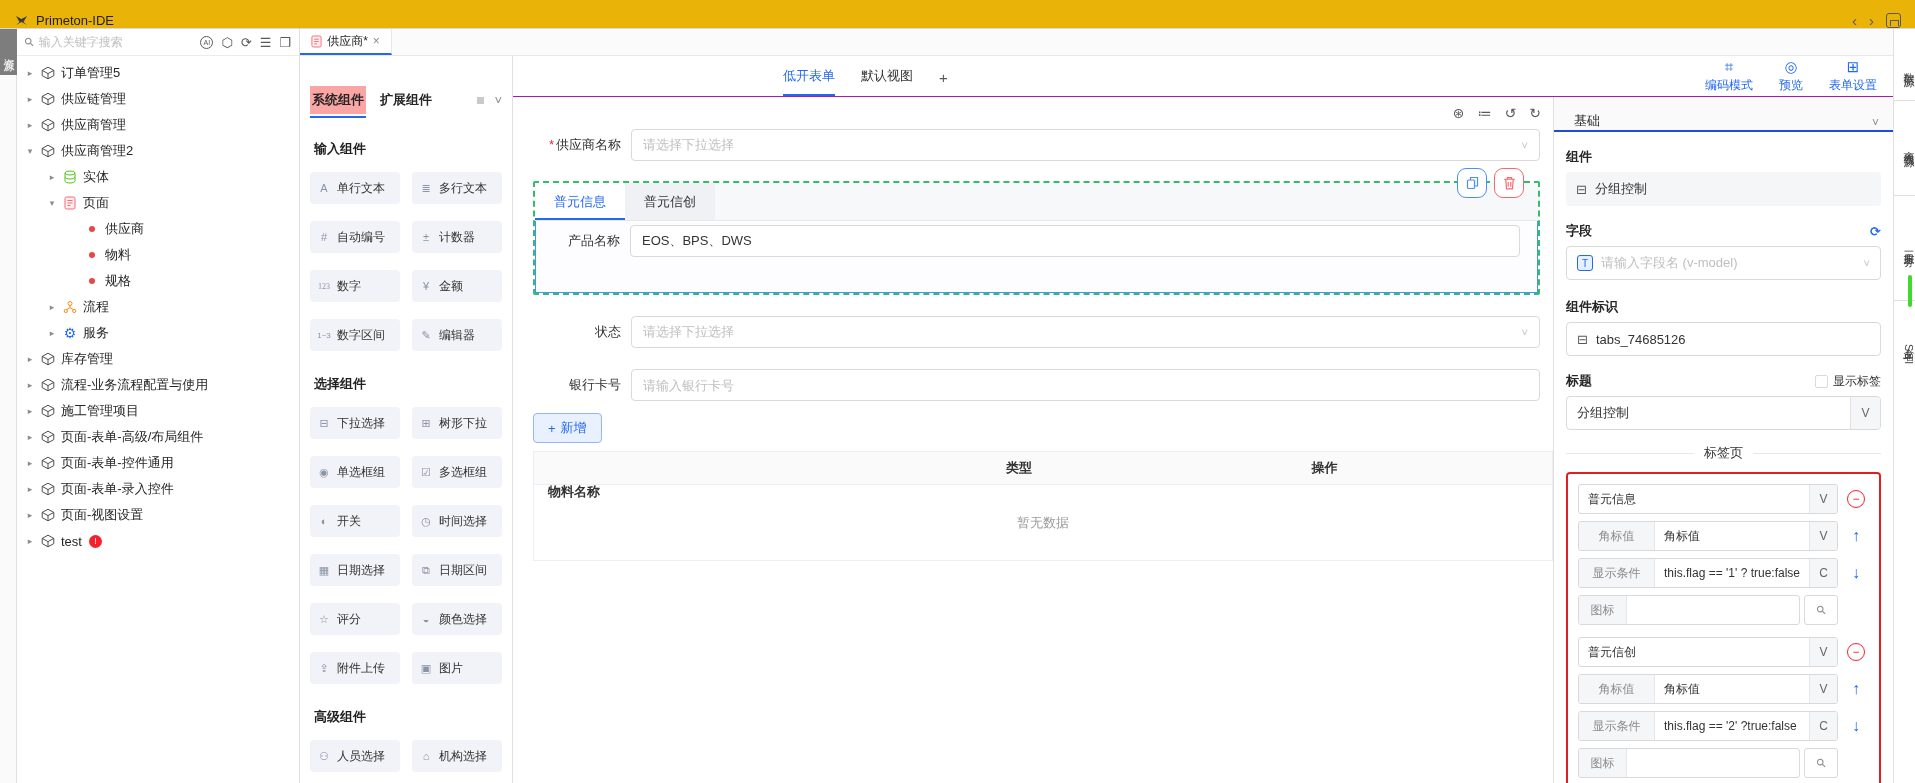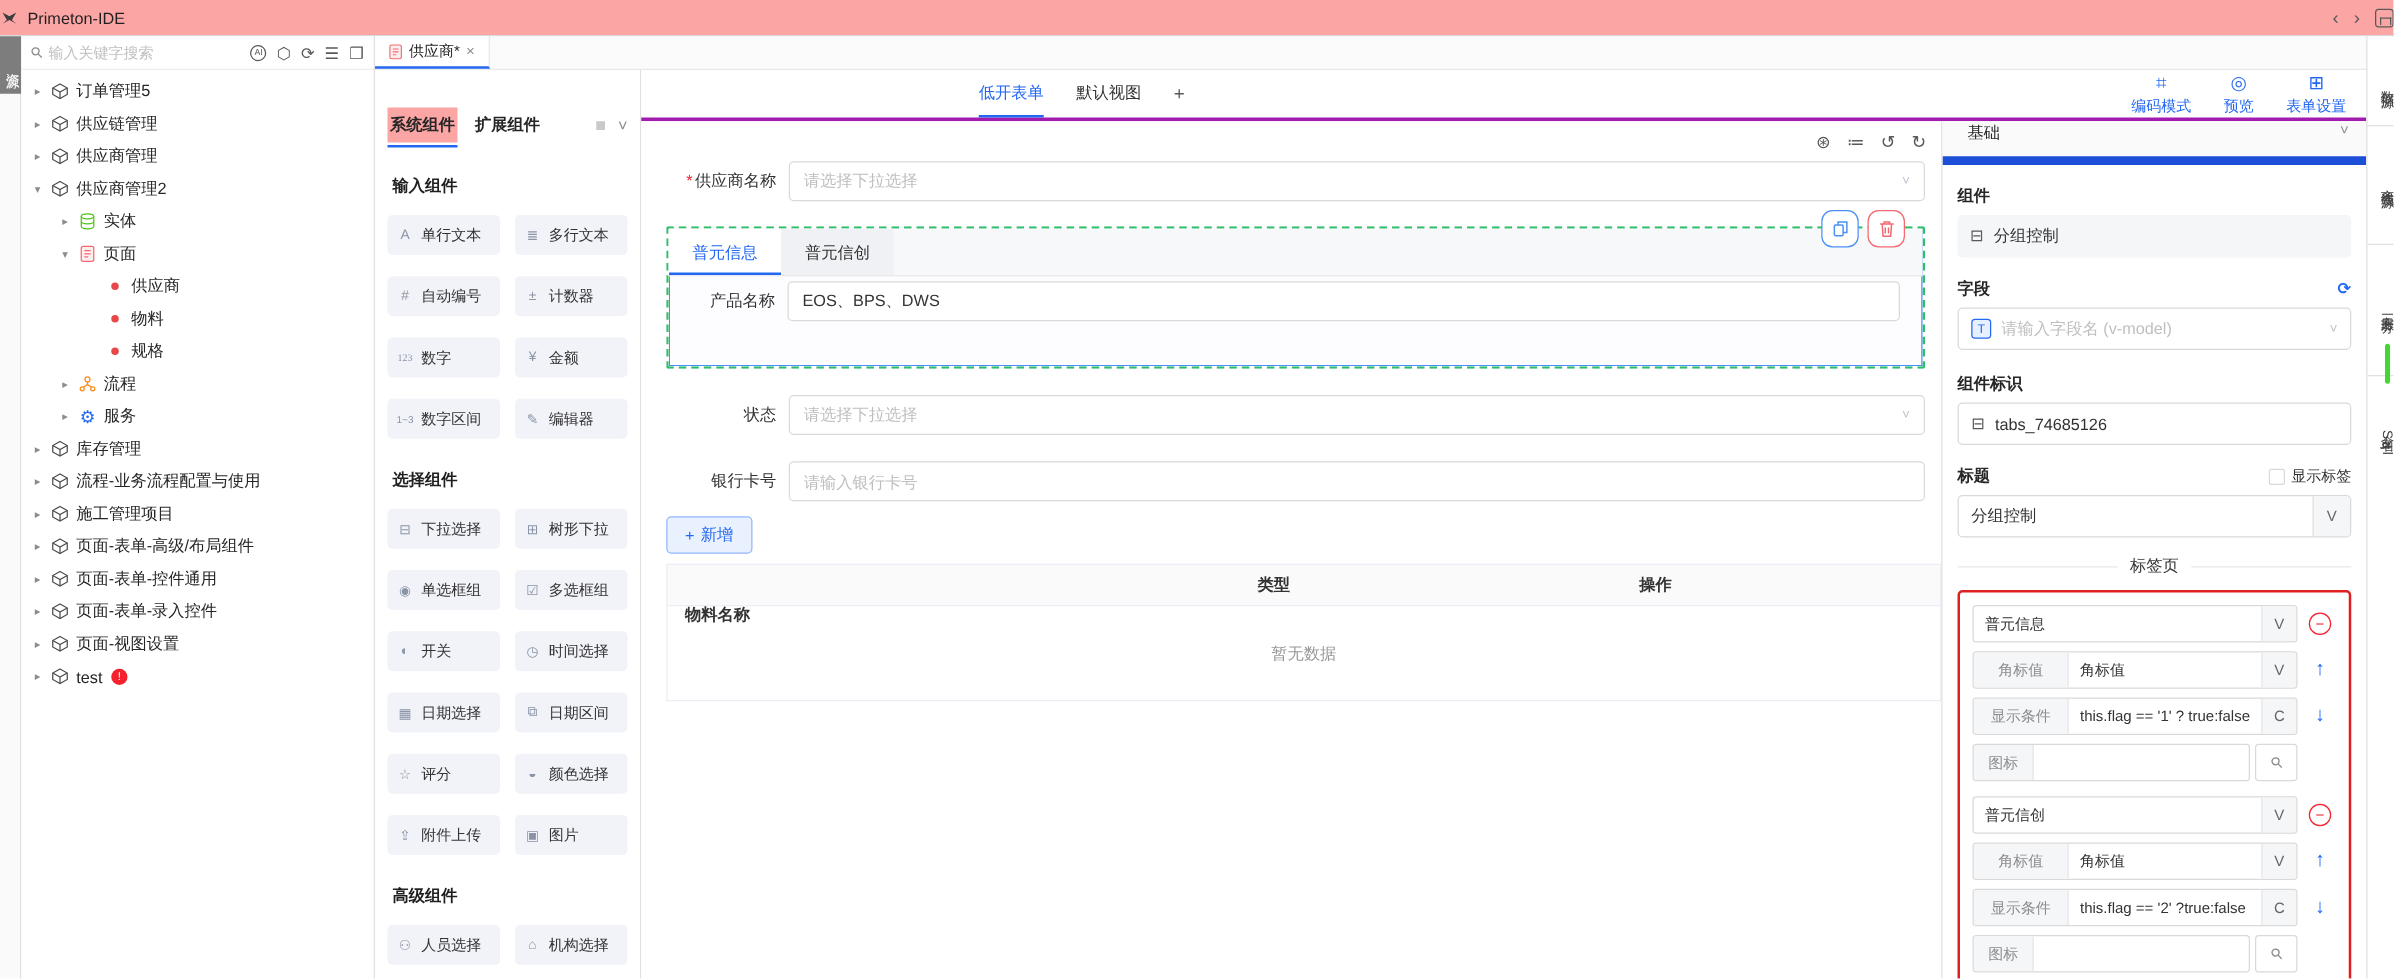--- a/index.html
+++ b/index.html
@@ -1,20 +1,20 @@
 <!DOCTYPE html>
 <html><head>
 <meta charset="utf-8">
 <style>
   * { box-sizing: border-box; margin: 0; padding: 0; }
   body { font-family: "Liberation Sans", "DejaVu Sans", sans-serif; background:#fff; }
   .stage { position:relative; width:1915px; height:783px; background:#fff; overflow:hidden; font-size:13px; color:#333; }
 
   
-  .titlebar { position:absolute; left:0; top:0; width:1915px; height:29px; background:#fca5a5; border-bottom:1px solid #d9d9d9; display:flex; align-items:center; padding:0 0; }
+  .titlebar { position:absolute; left:0; top:0; width:1915px; height:29px; background:#eab308; border-bottom:1px solid #d9d9d9; display:flex; align-items:flex-end; padding:0 14px; }
   .titlebar .apptitle { font-size:13px; color:#1f1f1f; margin-left:7px; }
   .tb-right { margin-left:auto; display:flex; align-items:center; gap:12px; color:#595959; }
   .tb-nav { font-size:15px; line-height:1; cursor:default; }
   .save-box { width:15px; height:15px; border:1.4px solid #595959; border-radius:3px; position:relative; }
   .save-box::after { content:""; position:absolute; left:3px; top:6px; width:7px; height:5px; border:1px solid #595959; border-bottom:none; }
 
   
   .left-rail { position:absolute; left:0; top:29px; width:17px; height:754px; background:#fafafa; border-right:1px solid #e0e0e0; }
   .rail-tab-dark { width:17px; height:46px; background:#7d7d7d; color:#fff; writing-mode:vertical-rl; font-size:11px; letter-spacing:2px; display:flex; align-items:center; justify-content:center; }
 
@@ -50,21 +50,21 @@
   .ptab.active::after { content:""; position:absolute; left:0; right:0; bottom:-4px; height:2px; background:#2468f2; }
   .ptab-extra { margin-left:auto; display:flex; align-items:center; gap:10px; color:#8c8c8c; }
   .ptab-sq { width:7px; height:7px; background:#c9c9c9; display:inline-block; }
   .section-title { margin:24px 4px 14px; font-size:13px; font-weight:bold; color:#1f1f1f; }
   .chip-grid { display:grid; grid-template-columns:1fr 1fr; gap:17px 12px; }
   .chip { height:32px; background:#f2f3f9; border-radius:4px; display:flex; align-items:center; padding:0 7px; gap:6px; cursor:grab; }
   .chip .c-glyph { color:#8a94a6; font-size:11px; min-width:14px; text-align:center; flex:none; }
   .chip .c-label { font-size:12px; color:#333; white-space:nowrap; }
 
   
-  .header-band { position:absolute; left:513px; top:56px; width:1380px; height:41px; background:#fff; border-bottom:3px solid #a21caf; }
+  .header-band { position:absolute; left:513px; top:56px; width:1380px; height:41px; background:#fff; border-bottom:1px solid #a21caf; }
   .view-tabs { position:absolute; left:270px; bottom:0; display:flex; gap:26px; align-items:flex-end; }
   .vtab { font-size:13px; color:#333; padding-bottom:11px; cursor:pointer; }
   .vtab.active { color:#2468f2; border-bottom:2px solid #2468f2; padding-bottom:9px; }
   .vtab-add { font-size:15px; color:#595959; padding-bottom:10px; cursor:pointer; }
   .header-actions { position:absolute; right:16px; top:3px; display:flex; gap:26px; }
   .haction { display:flex; flex-direction:column; align-items:center; gap:1px; color:#2468f2; cursor:pointer; }
   .haction .h-ico { font-size:15px; line-height:1.1; }
   .haction .h-label { font-size:12px; }
 
   
@@ -96,21 +96,21 @@
   .add-btn-row { margin:12px 0 0 7px; }
   .add-btn { display:inline-flex; align-items:center; gap:5px; height:30px; padding:0 14px; background:#e9f1ff; border:1px solid #91b6ff; border-radius:4px; color:#2468f2; font-size:13px; cursor:pointer; }
   .mtable { margin:8px 0 0 7px; width:1020px; }
   .table-head { display:flex; background:#fafafa; border:1px solid #ebeef5; height:34px; align-items:center; font-size:13px; color:#333; font-weight:600; }
   .th { padding-left:14px; }
   .th.c1{ width:45%;margin-top:48px; } .th.c2{ width:30%; } .th.c3{ width:25%; }
   .table-body { border:1px solid #ebeef5; border-top:none; height:76px; display:flex; align-items:center; justify-content:center; color:#999; font-size:13px; }
 
   
   .inspector { position:absolute; left:1553px; top:97px; width:340px; height:686px; background:#fff; border-left:1px solid #e0e0e0; overflow:hidden; }
-  .insp-band { height:35px; background:#fafafa; border-bottom:7px solid #1d4ed8; display:flex; align-items:flex-start; padding:0 14px 0 20px; font-size:13px; color:#262626; }
+  .insp-band { height:35px; background:#fafafa; border-bottom:2px solid #1d4ed8; display:flex; align-items:flex-end; padding:0 14px 0 20px; font-size:13px; color:#262626; }
   .insp-band .chevd { margin-left:auto; color:#8c8c8c; font-size:12px; cursor:pointer; }
   .insp-body { padding:0 12px; }
   .insp-label { margin-top:16px; font-size:13px; font-weight:bold; color:#262626; display:flex; align-items:center; }
   .insp-chip { margin-top:6px; height:34px; background:#f5f6f8; border-radius:4px; display:flex; align-items:center; gap:8px; padding:0 10px; font-size:13px; color:#333; }
   .tabs-glyph { color:#595959; font-size:13px; }
   .sync-ico { margin-left:auto; color:#2468f2; font-size:13px; cursor:pointer; }
   .insp-ctl { margin-top:6px; height:34px; border:1px solid #d9d9d9; border-radius:4px; display:flex; align-items:center; gap:8px; padding:0 10px; font-size:13px; background:#fff; }
   .t-box { width:16px; height:16px; border:1px solid #2468f2; background:#e6f0ff; color:#2468f2; border-radius:3px; font-size:10px; display:flex; align-items:center; justify-content:center; flex:none; }
   .title-row { margin-top:16px; display:flex; align-items:center; font-size:13px; }
   .title-row .tr-label { font-weight:bold; color:#262626; }

